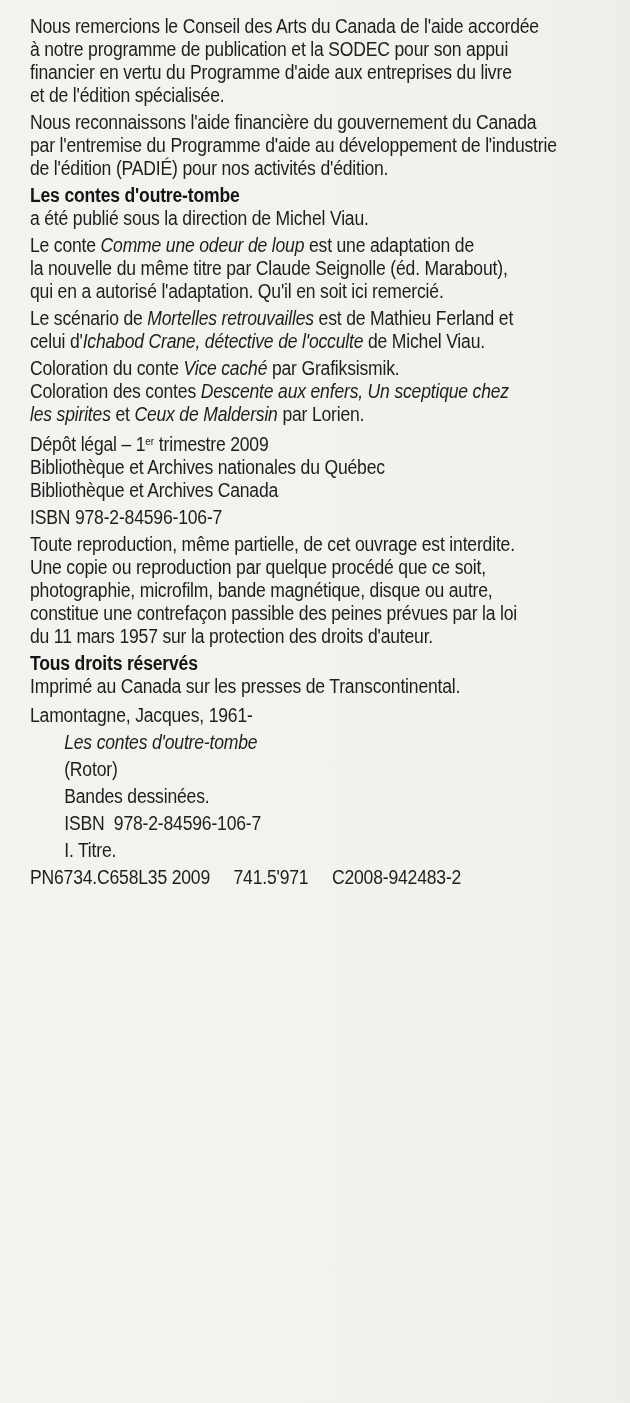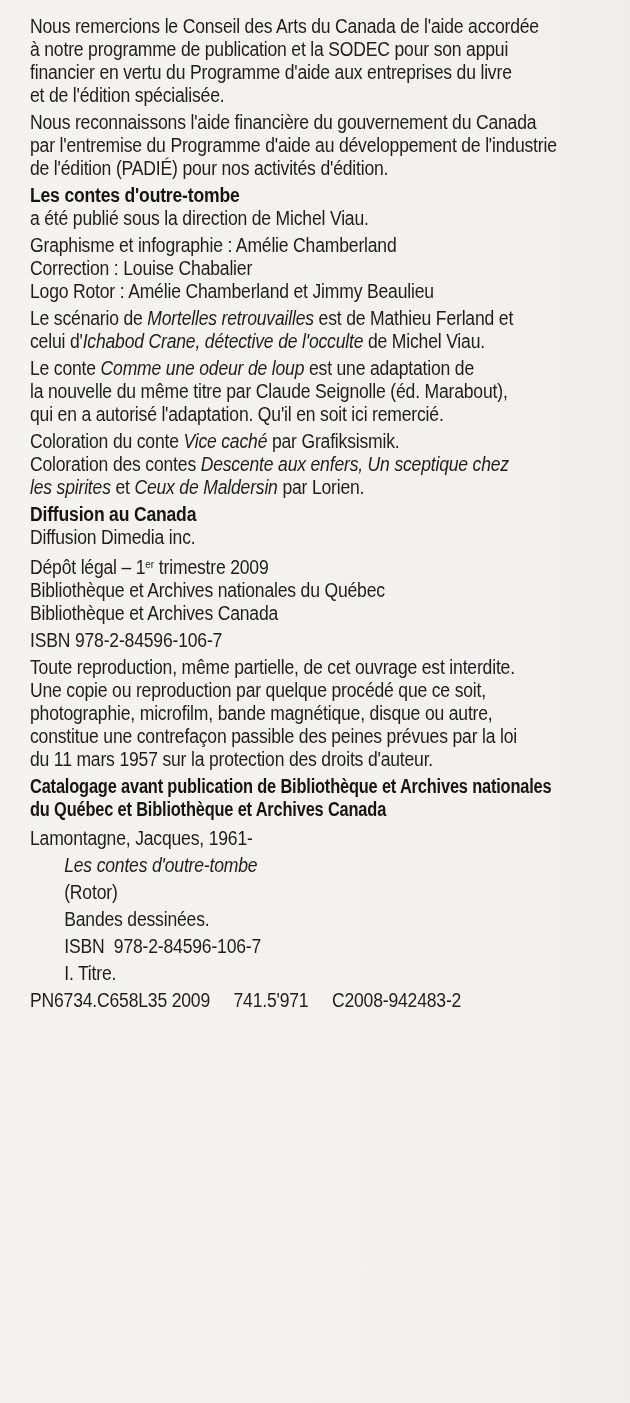--- a/index.html
+++ b/index.html
@@ -52,60 +52,51 @@
       <div class="block">
         <div class="line"><span>Nous reconnaissons l'aide financière du gouvernement du Canada</span></div>
         <div class="line"><span>par l'entremise du Programme d'aide au développement de l'industrie</span></div>
         <div class="line"><span>de l'édition (PADIÉ) pour nos activités d'édition.</span></div>
       </div>
       <div class="block">
         <div class="line"><span class="bd">Les contes d'outre-tombe</span></div>
         <div class="line"><span>a été publié sous la direction de Michel Viau.</span></div>
       </div>
       <div class="block">
-        <div class="line"><span>Graphisme et infographie : Amélie Chamberland</span></div>
-        <div class="line"><span>Correction : Louise Chabalier</span></div>
-        <div class="line"><span>Logo Rotor : Amélie Chamberland et Jimmy Beaulieu</span></div>
+        <div class="line"><span>Le conte </span><span class="it">Comme une odeur de loup</span><span> est une adaptation de</span></div>
+        <div class="line"><span>la nouvelle du même titre par Claude Seignolle (éd. Marabout),</span></div>
+        <div class="line"><span>qui en a autorisé l'adaptation. Qu'il en soit ici remercié.</span></div>
       </div>
       <div class="block">
         <div class="line"><span>Le scénario de </span><span class="it">Mortelles retrouvailles</span><span> est de Mathieu Ferland et</span></div>
         <div class="line"><span>celui d'</span><span class="it">Ichabod Crane, détective de l'occulte</span><span> de Michel Viau.</span></div>
       </div>
       <div class="block">
-        <div class="line"><span>Le conte </span><span class="it">Comme une odeur de loup</span><span> est une adaptation de</span></div>
-        <div class="line"><span>la nouvelle du même titre par Claude Seignolle (éd. Marabout),</span></div>
-        <div class="line"><span>qui en a autorisé l'adaptation. Qu'il en soit ici remercié.</span></div>
-      </div>
-      <div class="block">
         <div class="line"><span>Coloration du conte </span><span class="it">Vice caché</span><span> par Grafiksismik.</span></div>
         <div class="line"><span>Coloration des contes </span><span class="it">Descente aux enfers, Un sceptique chez</span></div>
         <div class="line"><span class="it">les spirites</span><span> et </span><span class="it">Ceux de Maldersin</span><span> par Lorien.</span></div>
-      </div>
-      <div class="block">
-        <div class="line"><span class="bd">Diffusion au Canada</span></div>
-        <div class="line"><span>Diffusion Dimedia inc.</span></div>
       </div>
       <div class="block">
         <div class="line"><span>Dépôt légal – 1</span><span class="sup">er</span><span> trimestre 2009</span></div>
         <div class="line"><span>Bibliothèque et Archives nationales du Québec</span></div>
         <div class="line"><span>Bibliothèque et Archives Canada</span></div>
       </div>
       <div class="block">
         <div class="line"><span>ISBN 978-2-84596-106-7</span></div>
       </div>
       <div class="block">
         <div class="line"><span>Toute reproduction, même partielle, de cet ouvrage est interdite.</span></div>
         <div class="line"><span>Une copie ou reproduction par quelque procédé que ce soit,</span></div>
         <div class="line"><span>photographie, microfilm, bande magnétique, disque ou autre,</span></div>
         <div class="line"><span>constitue une contrefaçon passible des peines prévues par la loi</span></div>
         <div class="line"><span>du 11 mars 1957 sur la protection des droits d'auteur.</span></div>
       </div>
-      <div class="block tight">
-        <div class="line"><span class="bd">Catalogage avant publication de Bibliothèque et Archives nationales</span></div>
-        <div class="line"><span class="bd">du Québec et Bibliothèque et Archives Canada</span></div>
+      <div class="block">
+        <div class="line"><span class="bd">Tous droits réservés</span></div>
+        <div class="line"><span>Imprimé au Canada sur les presses de Transcontinental.</span></div>
       </div>
       <div class="block catalog">
         <div class="line"><span>Lamontagne, Jacques, 1961-</span></div>
         <div class="line ind"><span class="it">Les contes d'outre-tombe</span></div>
         <div class="line ind"><span>(Rotor)</span></div>
         <div class="line ind"><span>Bandes dessinées.</span></div>
         <div class="line ind"><span>ISBN  978-2-84596-106-7</span></div>
         <div class="line ind"><span>I. Titre.</span></div>
         <div class="line"><span>PN6734.C658L35 2009     741.5'971     C2008-942483-2</span></div>
       </div>

